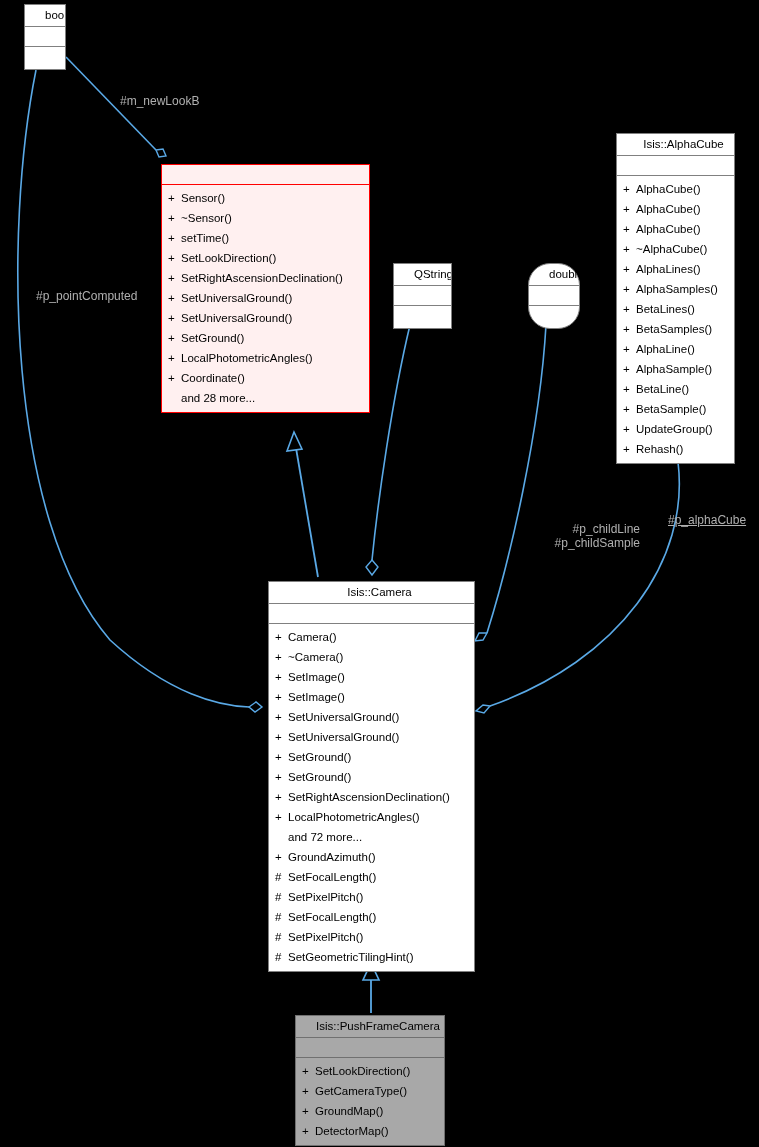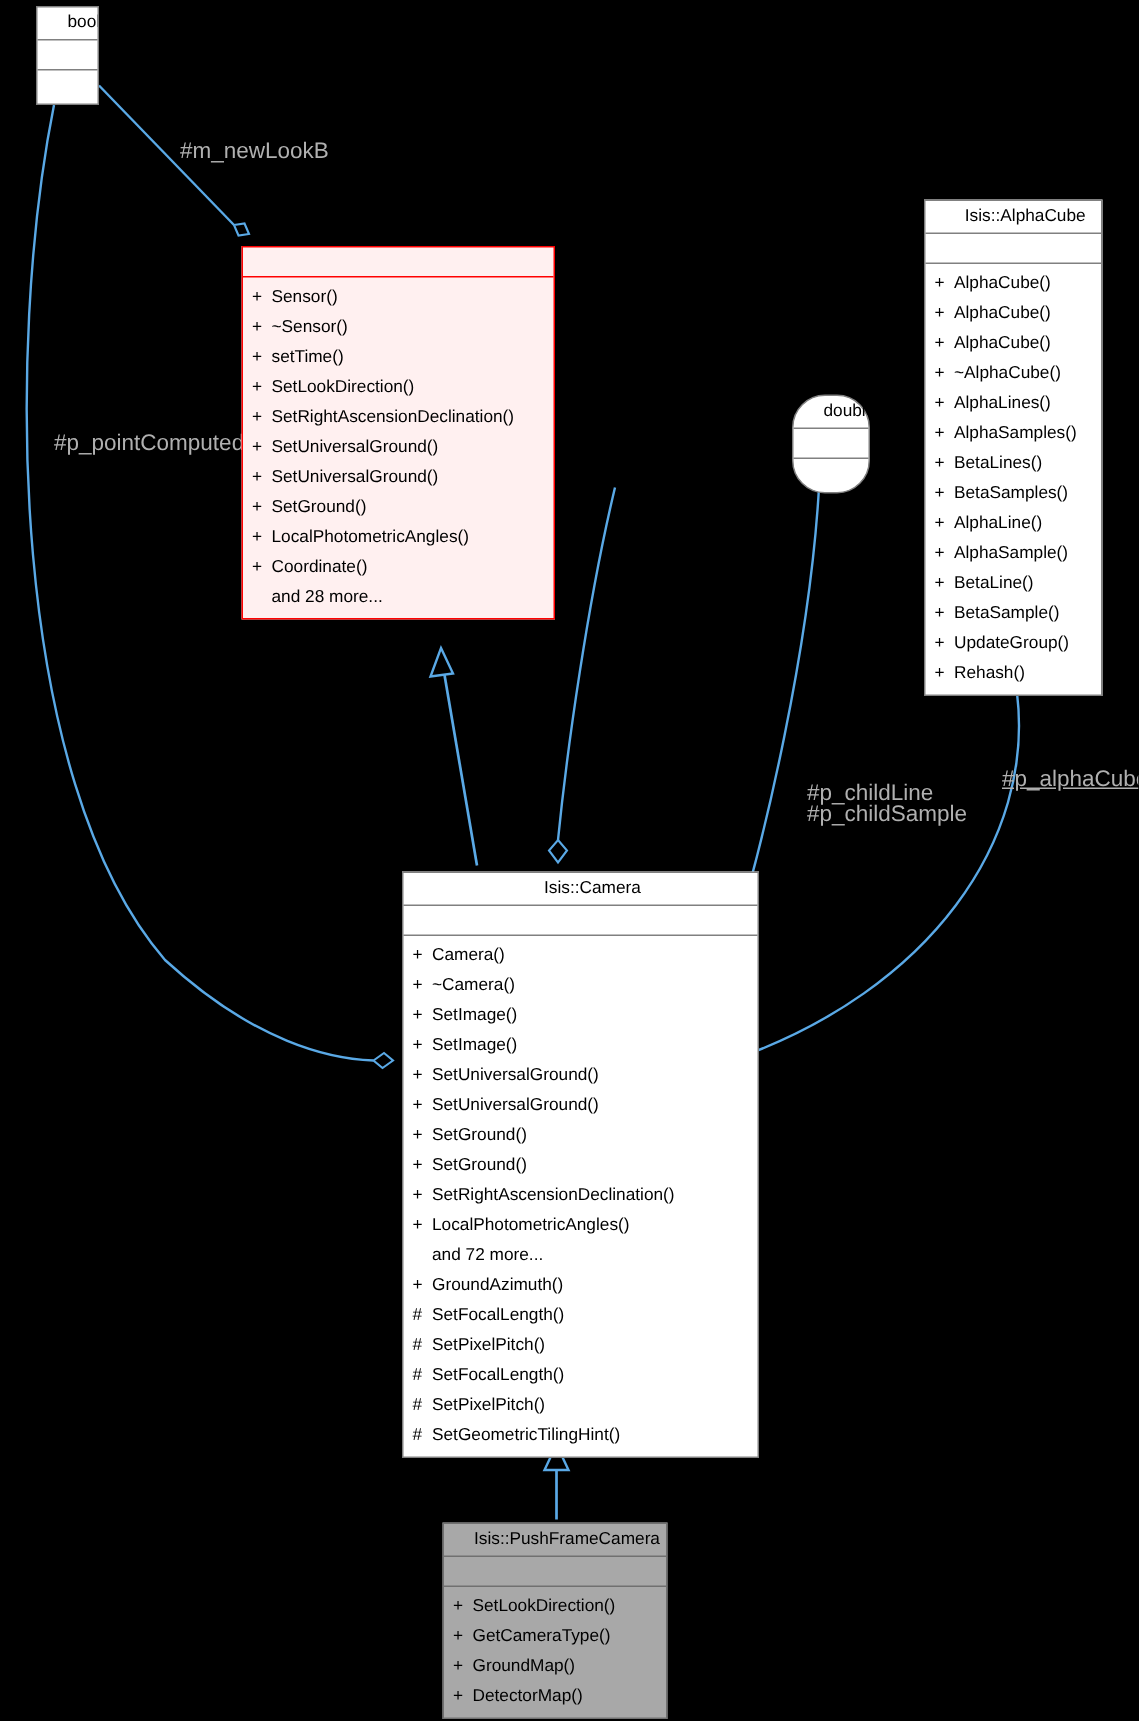--- a/index.html
+++ b/index.html
@@ -85,24 +85,24 @@
     width: 13px;
     flex: 0 0 13px;
     text-align: left;
   }
   .op-name {
     display: inline-block;
   }
   .edge-label {
     position: absolute;
     color: #b0b0b0;
-    font-size: 15px;
+    font-size: 12px;
     line-height: 14px;
     white-space: nowrap;
-    text-align: left;
+    text-align: right;
   }
 </style>
 </head>
 <body>
 
 <div id="canvas">
 
   <svg class="edges" viewBox="0 0 759 1147">
     <defs>
       <marker id="inherit-arrow" markerWidth="12" markerHeight="12" refX="10" refY="6" orient="auto" markerUnits="userSpaceOnUse">
@@ -207,20 +207,25 @@
           <span class="op-vis">+</span>
           <span class="op-name">Coordinate()</span>
         </div>
         <div class="op-row">
           <span class="op-vis"></span>
           <span class="op-name">and 28 more...</span>
         </div>
       </div>
   </div>
 
+  <div class="uml-box plain-empty" style="left:393px; top:263px; width:59px;">
+    <div class="uml-title">QString</div>
+    <div class="uml-attrs"></div>
+    <div class="uml-ops"></div>
+  </div>
 
   <div class="uml-box plain-empty" style="left:528px; top:263px; width:52px;border-radius:22px;">
     <div class="uml-title">double</div>
     <div class="uml-attrs"></div>
     <div class="uml-ops"></div>
   </div>
 
   <div class="uml-box" style="left:616px; top:133px; width:119px;">
     <div class="uml-title">Isis::AlphaCube</div>
     <div class="uml-attrs"></div>
@@ -277,21 +282,21 @@
           <span class="op-vis">+</span>
           <span class="op-name">UpdateGroup()</span>
         </div>
         <div class="op-row">
           <span class="op-vis">+</span>
           <span class="op-name">Rehash()</span>
         </div>
       </div>
   </div>
 
-  <div class="uml-box" style="left:268px; top:581px; width:238px;">
+  <div class="uml-box" style="left:268px; top:581px; width:207px;">
     <div class="uml-title">Isis::Camera</div>
     <div class="uml-attrs"></div>
     <div class="uml-ops">
         <div class="op-row">
           <span class="op-vis">+</span>
           <span class="op-name">Camera()</span>
         </div>
         <div class="op-row">
           <span class="op-vis">+</span>
           <span class="op-name">~Camera()</span>

